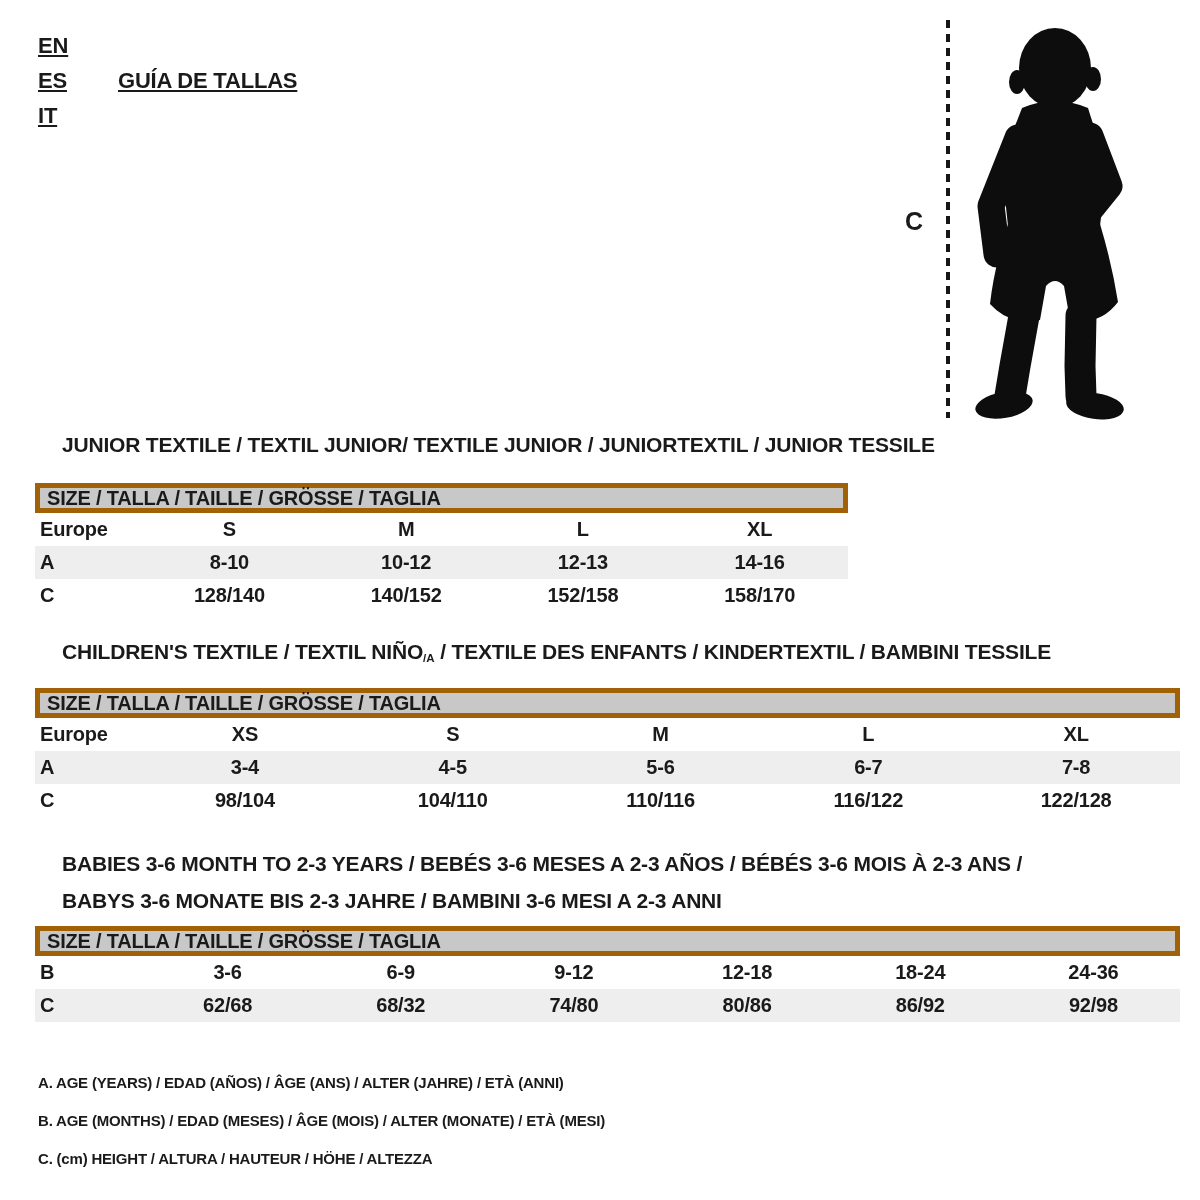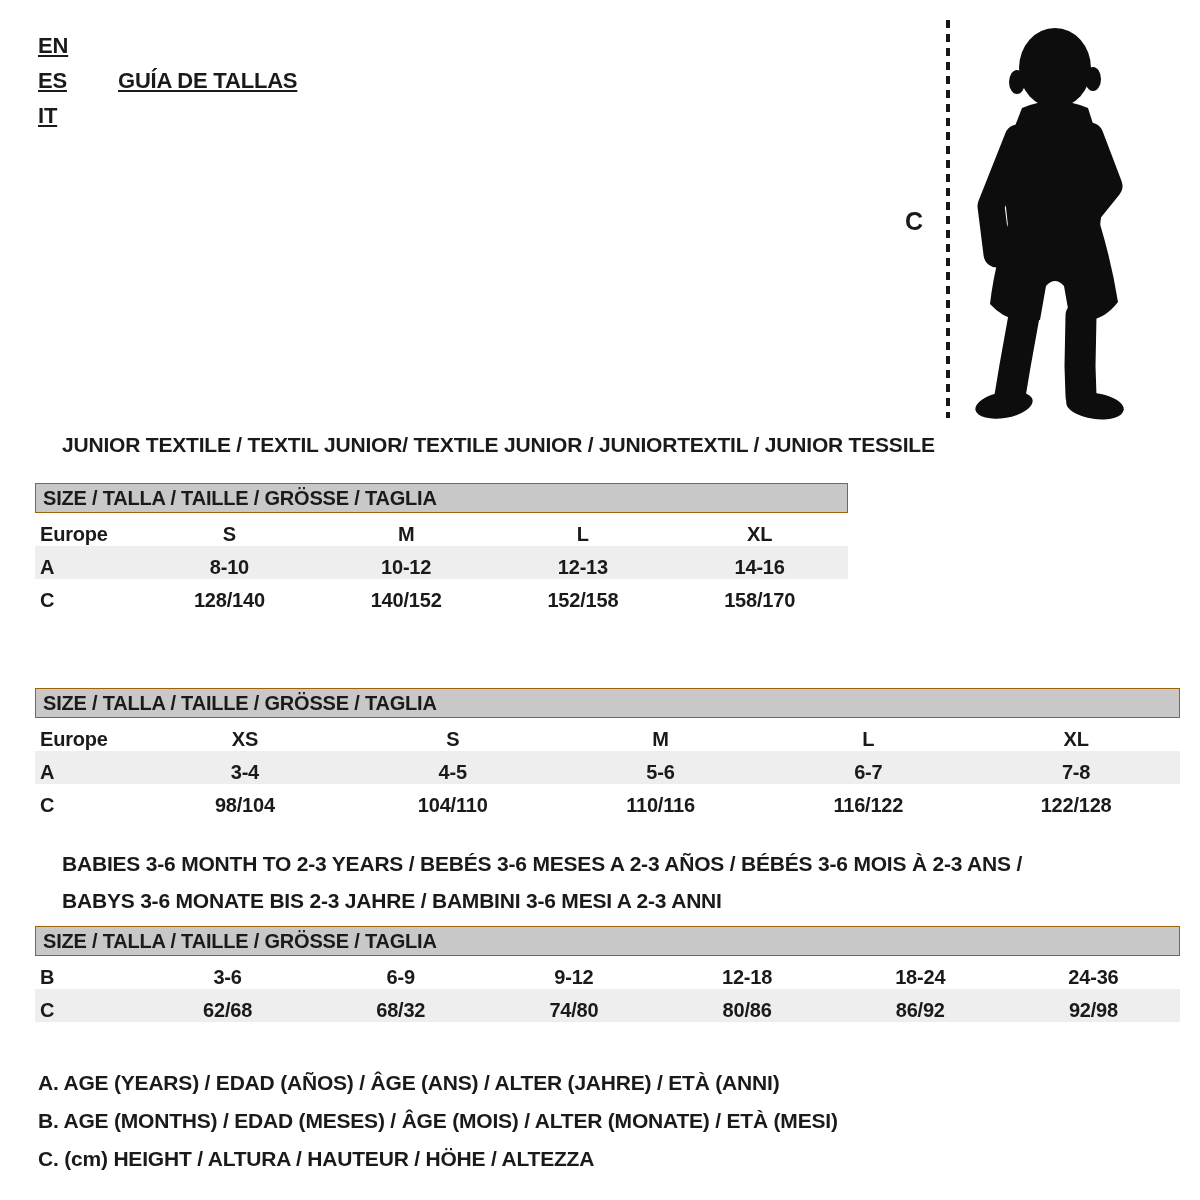--- a/index.html
+++ b/index.html
@@ -24,29 +24,29 @@
   .t-junior{top:433px;}
   .t-children{top:640px;}
   .t-babies{top:845px;line-height:37px;}
   .sub{font-size:0.55em;position:relative;top:3px;letter-spacing:0;}
   
   .size-table{position:absolute;left:35px;}
   .junior-table{top:483px;width:813px;}
   .children-table{top:688px;width:1145px;}
   .babies-table{top:926px;width:1145px;}
   .size-bar{
-    height:30px;background:#c8c8c8;border:1px solid #a16207;box-sizing:border-box;
+    height:30px;background:#c8c8c8;border:5px solid #a16207;box-sizing:border-box;
     display:flex;align-items:center;padding-left:7px;font-size:20px;
   }
-  .row{display:flex;align-items:flex-end;height:33px;font-size:20px;}
+  .row{display:flex;align-items:center;height:33px;font-size:20px;}
   .row .label{width:106px;padding-left:5px;box-sizing:border-box;}
   .cell{flex:1;text-align:center;}
   .shaded{background:#eeeeee;}
   
-  .legend{position:absolute;left:38px;top:1064px;font-size:21px;line-height:38px;}
+  .legend{position:absolute;left:38px;top:1064px;font-size:15px;line-height:38px;}
   .legend div{white-space:nowrap;}
 </style>
 </head>
 <body>
 
 <div class="page">
 
   <div class="lang-list">
     <div class="lang-row">
       <span class="lang-code">EN</span>
@@ -101,20 +101,23 @@
     </div>
     <div class="row">
       <span class="label">C</span>
       <span class="cell">128/140</span>
       <span class="cell">140/152</span>
       <span class="cell">152/158</span>
       <span class="cell">158/170</span>
     </div>
   </div>
 
+  <div class="sec-title t-children">
+    <span>CHILDREN'S TEXTILE / TEXTIL NIÑO</span><span class="sub">/A</span><span> / TEXTILE DES ENFANTS / KINDERTEXTIL / BAMBINI TESSILE</span>
+  </div>
   <div class="size-table children-table">
     <div class="size-bar">SIZE / TALLA / TAILLE / GRÖSSE / TAGLIA</div>
     <div class="row">
       <span class="label">Europe</span>
       <span class="cell">XS</span>
       <span class="cell">S</span>
       <span class="cell">M</span>
       <span class="cell">L</span>
       <span class="cell">XL</span>
     </div>

